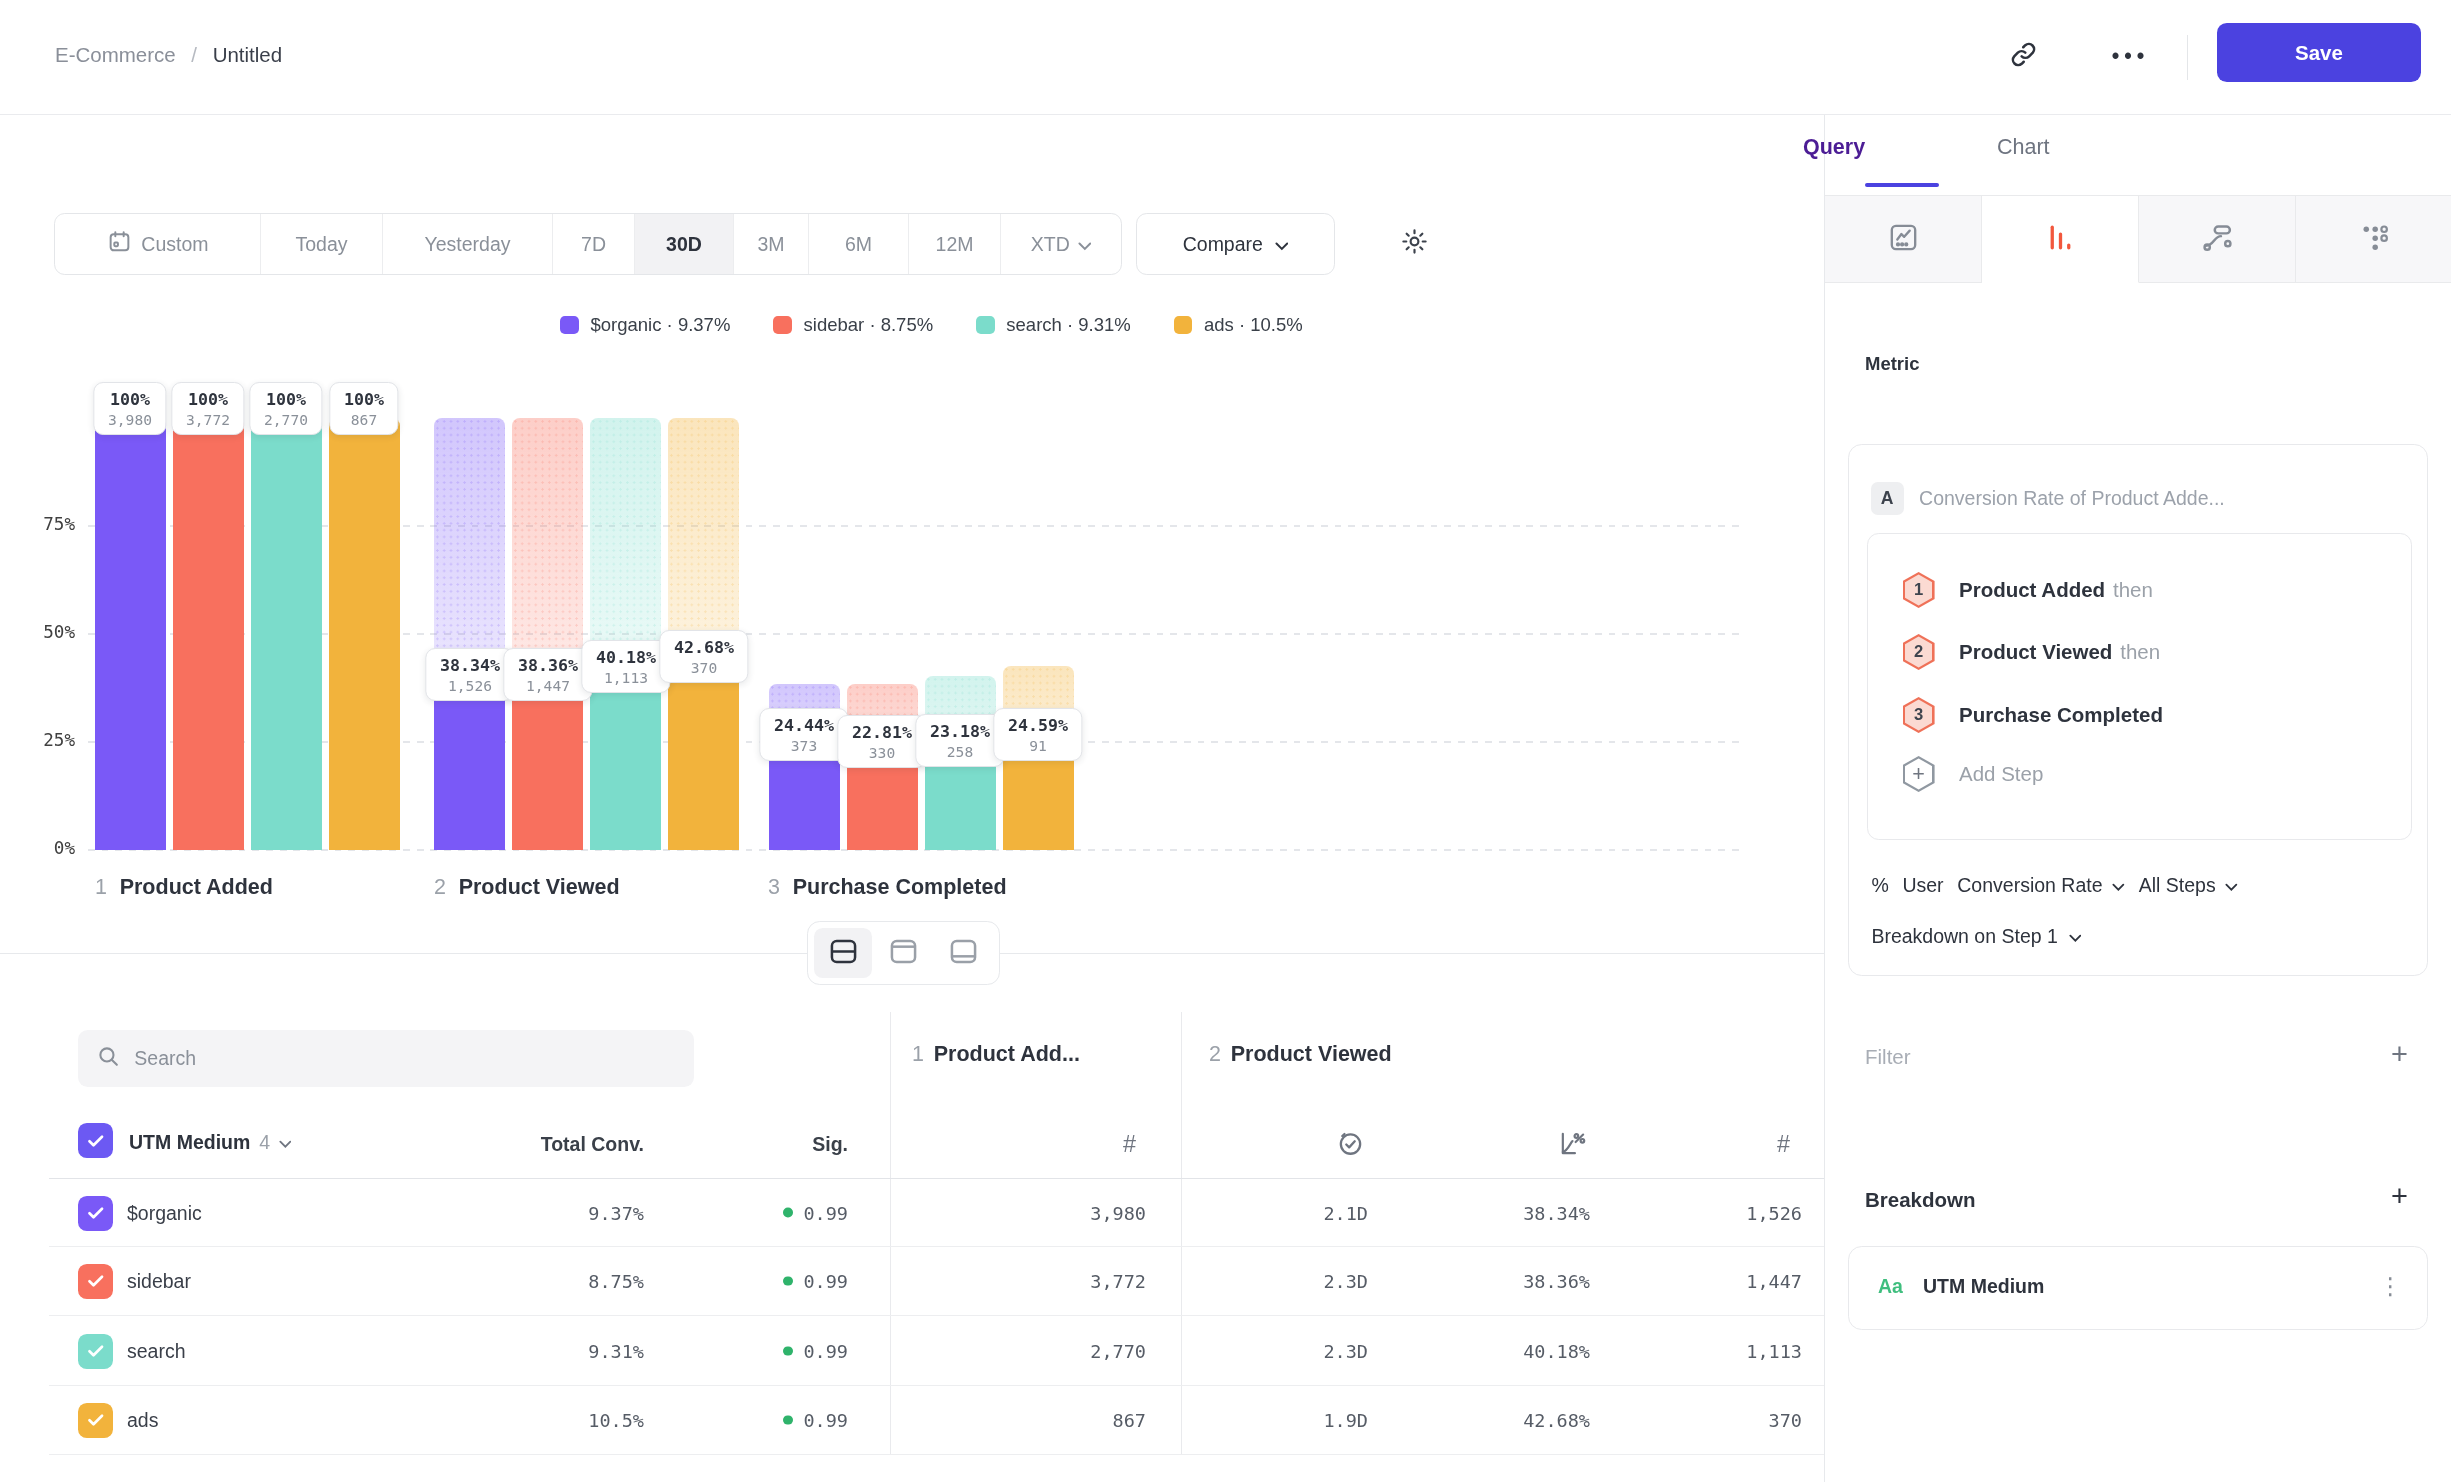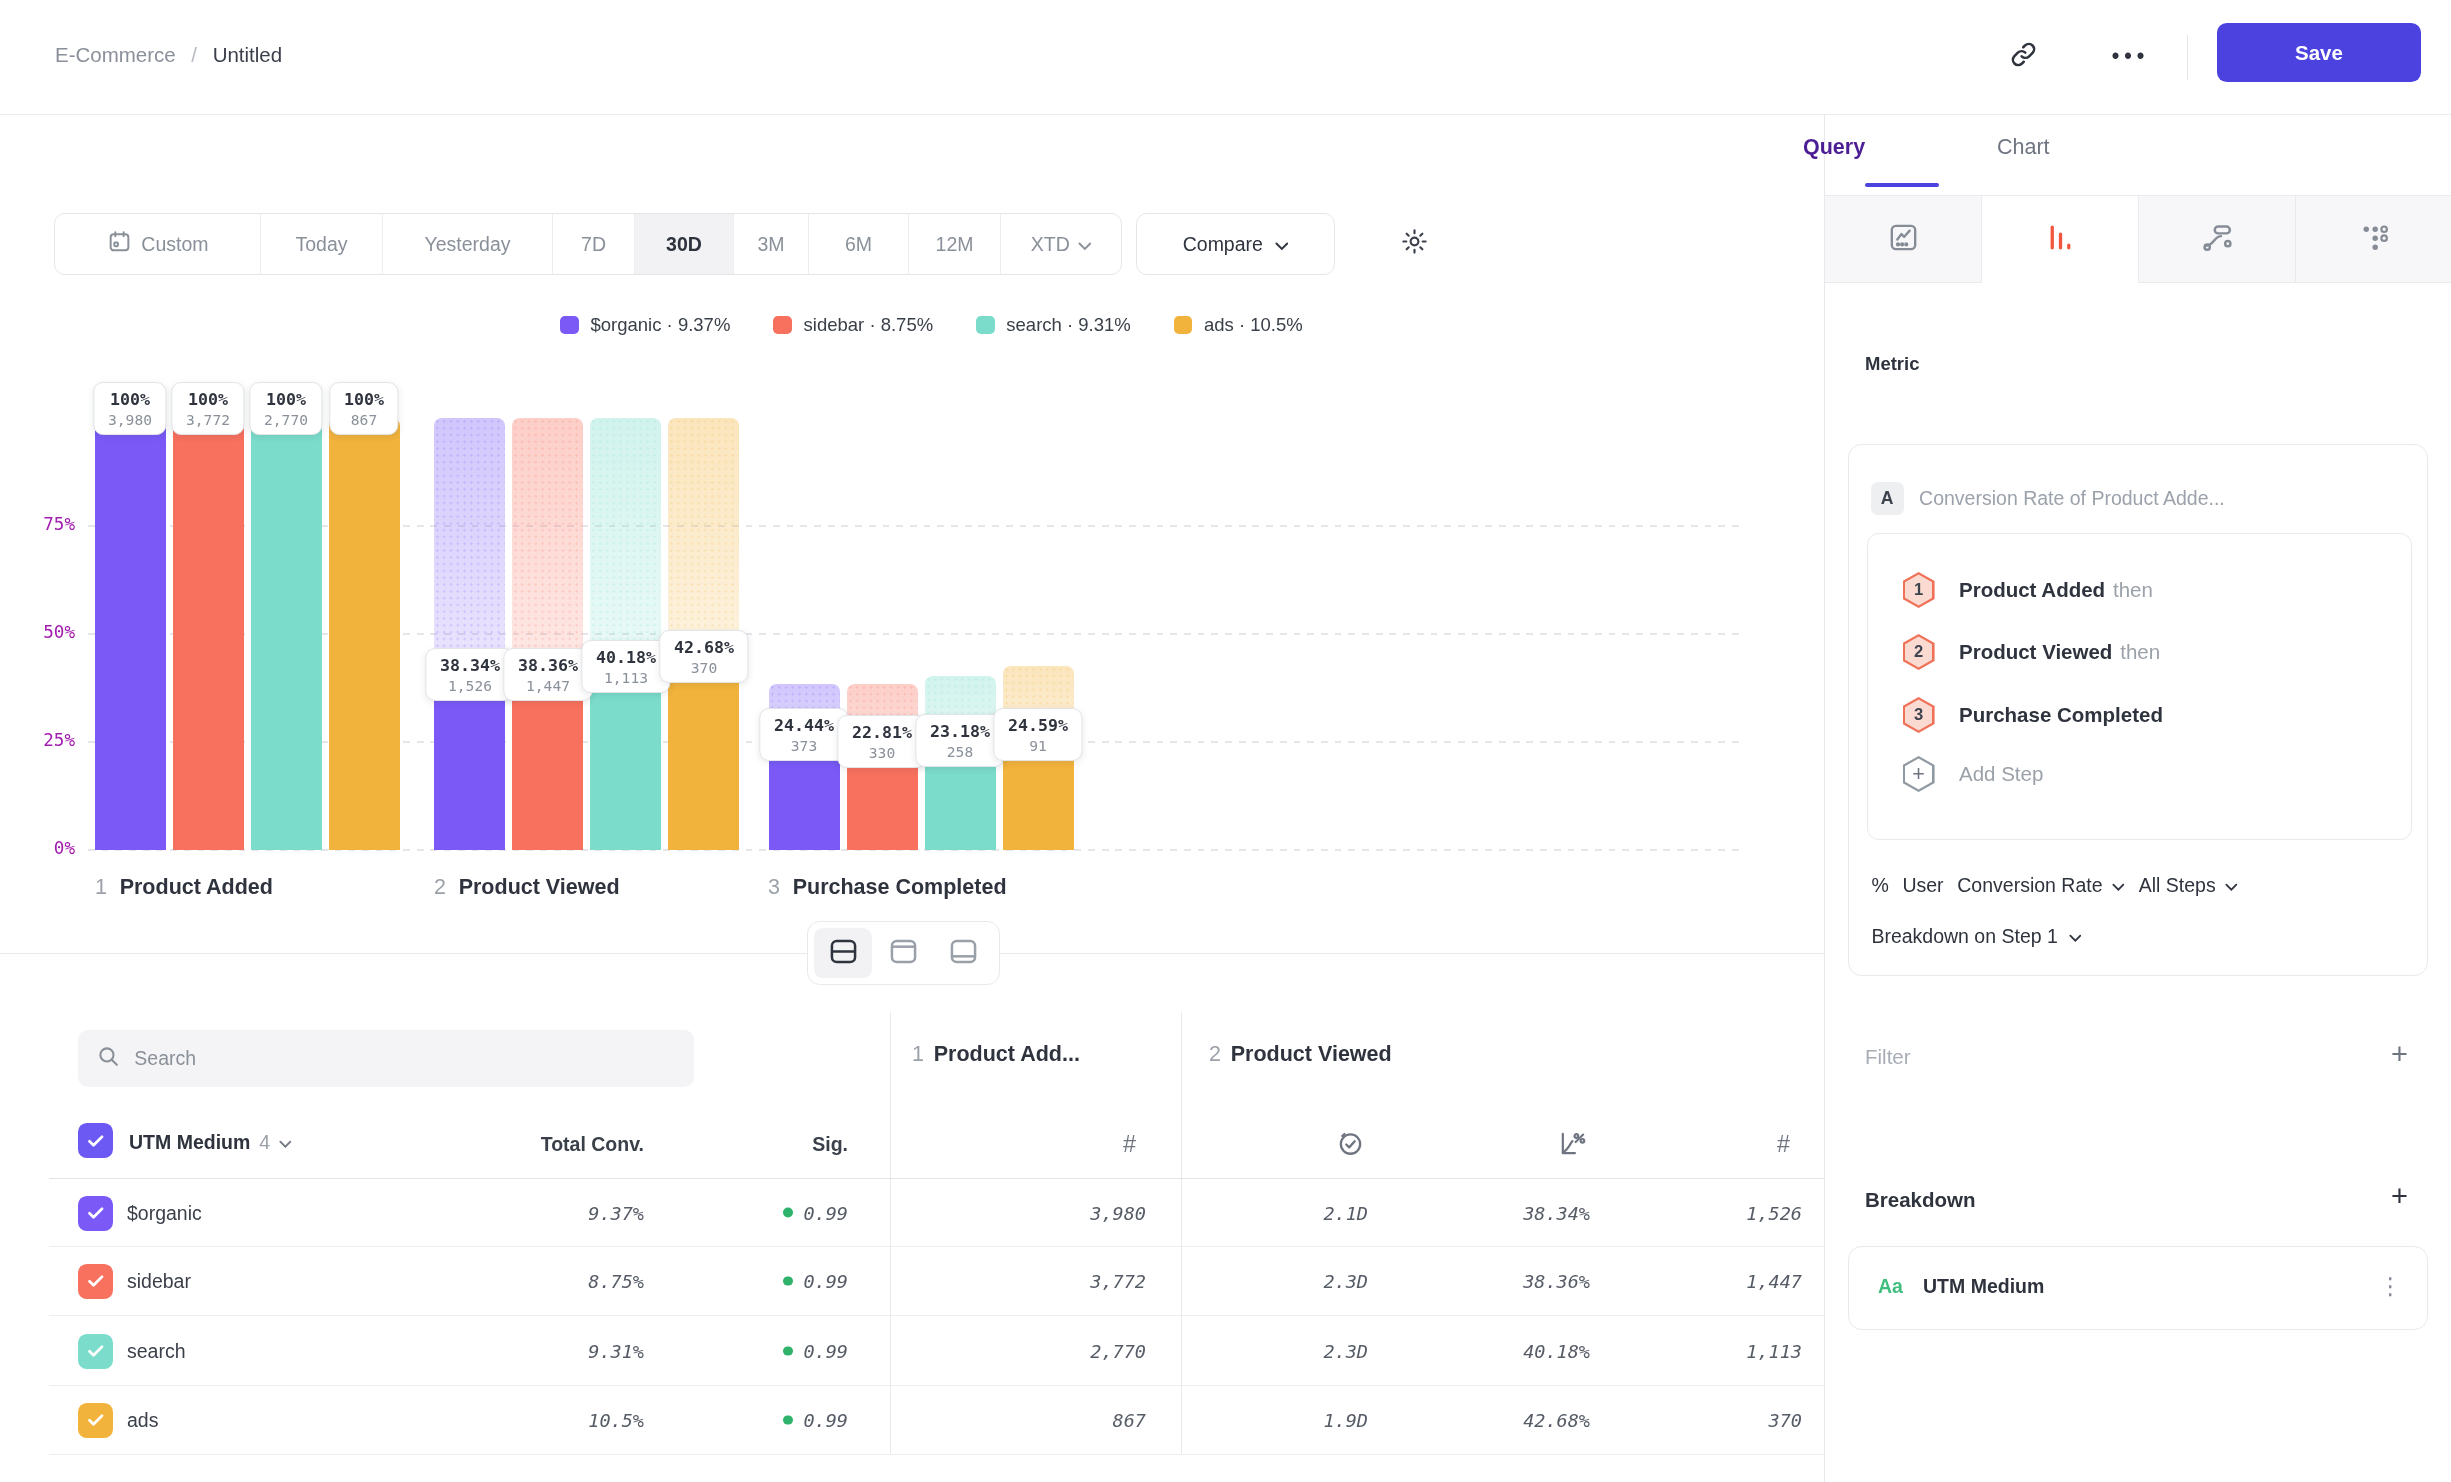--- a/index.html
+++ b/index.html
@@ -33,21 +33,21 @@
 
   
   .legend { left:39px; top:314px; width:1785px; display:flex; justify-content:center; gap:43px; }
   .legend-item { display:flex; align-items:center; gap:11.7px; font-size:18.5px; color:#3A4049; cursor:pointer; }
   .legend-swatch { width:18.5px; height:18.5px; border-radius:4.9px; }
 
   
   .plot { left:88px; top:418px; width:1656px; height:432px; }
   .gridline { position:absolute; left:0; width:100%; height:2px;
               background:repeating-linear-gradient(90deg,#E4E6EA 0 6.8px,transparent 6.8px 13.7px); }
-  .ytick { position:absolute; left:-64px; width:51px; text-align:right; font-size:17.6px; color:#a21caf; }
+  .ytick { position:absolute; left:-64px; width:51px; text-align:right; font-size:17.6px; color:#404040; }
   .bar-solid, .bar-faded { position:absolute; bottom:0; }
   .bar-solid { z-index:2; cursor:pointer; }
   .bar-faded { z-index:1; border-radius:7.8px 7.8px 0 0; }
   .bar-badge { position:absolute; z-index:3; transform:translateX(-50%); background:#fff;
                border:1px solid #E2E4E8; border-radius:9.8px; box-shadow:0 2px 6.8px rgba(40,45,60,.10);
                padding:6.8px 13.7px 5.9px; text-align:center; white-space:nowrap; }
   .bar-badge .bpct { display:block; font-size:16.6px; font-weight:600; color:#2E333D; }
   .bar-badge .bcount { display:block; font-size:14.6px; color:#8A9099; margin-top:2px; }
   .step-label { position:absolute; top:875px; font-size:21.5px; }
   .step-label .snum { color:#9BA1A9; margin-right:12.7px; }
@@ -71,21 +71,21 @@
   .group-h .gnum { color:#9BA1A9; margin-right:9.8px; }
   .group-h .gname { color:#2E333D; font-weight:600; }
   .checkbox { width:35px; height:35px; border-radius:8.8px; display:flex; align-items:center; justify-content:center; cursor:pointer; }
   .subhead-label { font-size:19.5px; color:#2E333D; font-weight:600; display:flex; align-items:center; gap:8.8px; cursor:pointer; }
   .subhead-label .cnt { color:#9BA1A9; font-weight:400; }
   .colhead { font-size:19.5px; color:#3A4049; font-weight:600; text-align:right; }
   .hash { font-size:23.4px; color:#6F7580; font-weight:400; }
   .trow { left:49px; width:1775px; height:69px; border-bottom:1px solid #EDEEF0; }
   .trow .name { position:absolute; left:78px; top:50%; transform:translateY(-50%); font-size:19.5px; color:#3A3F49; }
   .trow .cb { position:absolute; left:29px; top:16.6px; }
-  .cell { position:absolute; top:50%; transform:translateY(-50%); text-align:right; font-size:18.5px; color:#565C66;font-style:italic; }
+  .cell { position:absolute; top:50%; transform:translateY(-50%); text-align:right; font-size:18.5px; color:#565C66; }
   .sigcell { display:flex; align-items:center; justify-content:flex-end; gap:10.7px; }
   .sigdot { width:9.8px; height:9.8px; border-radius:50%; }
 
   
   .panel-divider { left:1824px; top:115px; width:1px; height:1367px; background:#E7E9EC; }
   .ptab { top:135px; font-size:21.5px; cursor:pointer; }
   .ptab-underline { top:183px; height:3.9px; border-radius:2px; }
   .strip { left:1825px; top:195px; width:627px; height:88px; display:flex; border-top:1px solid #E9EAEC; }
   .strip-cell { flex:1; display:flex; align-items:center; justify-content:center; background:#F7F7F9;
                 border-right:1px solid #E9EAEC; border-bottom:1px solid #E9EAEC; cursor:pointer; }

